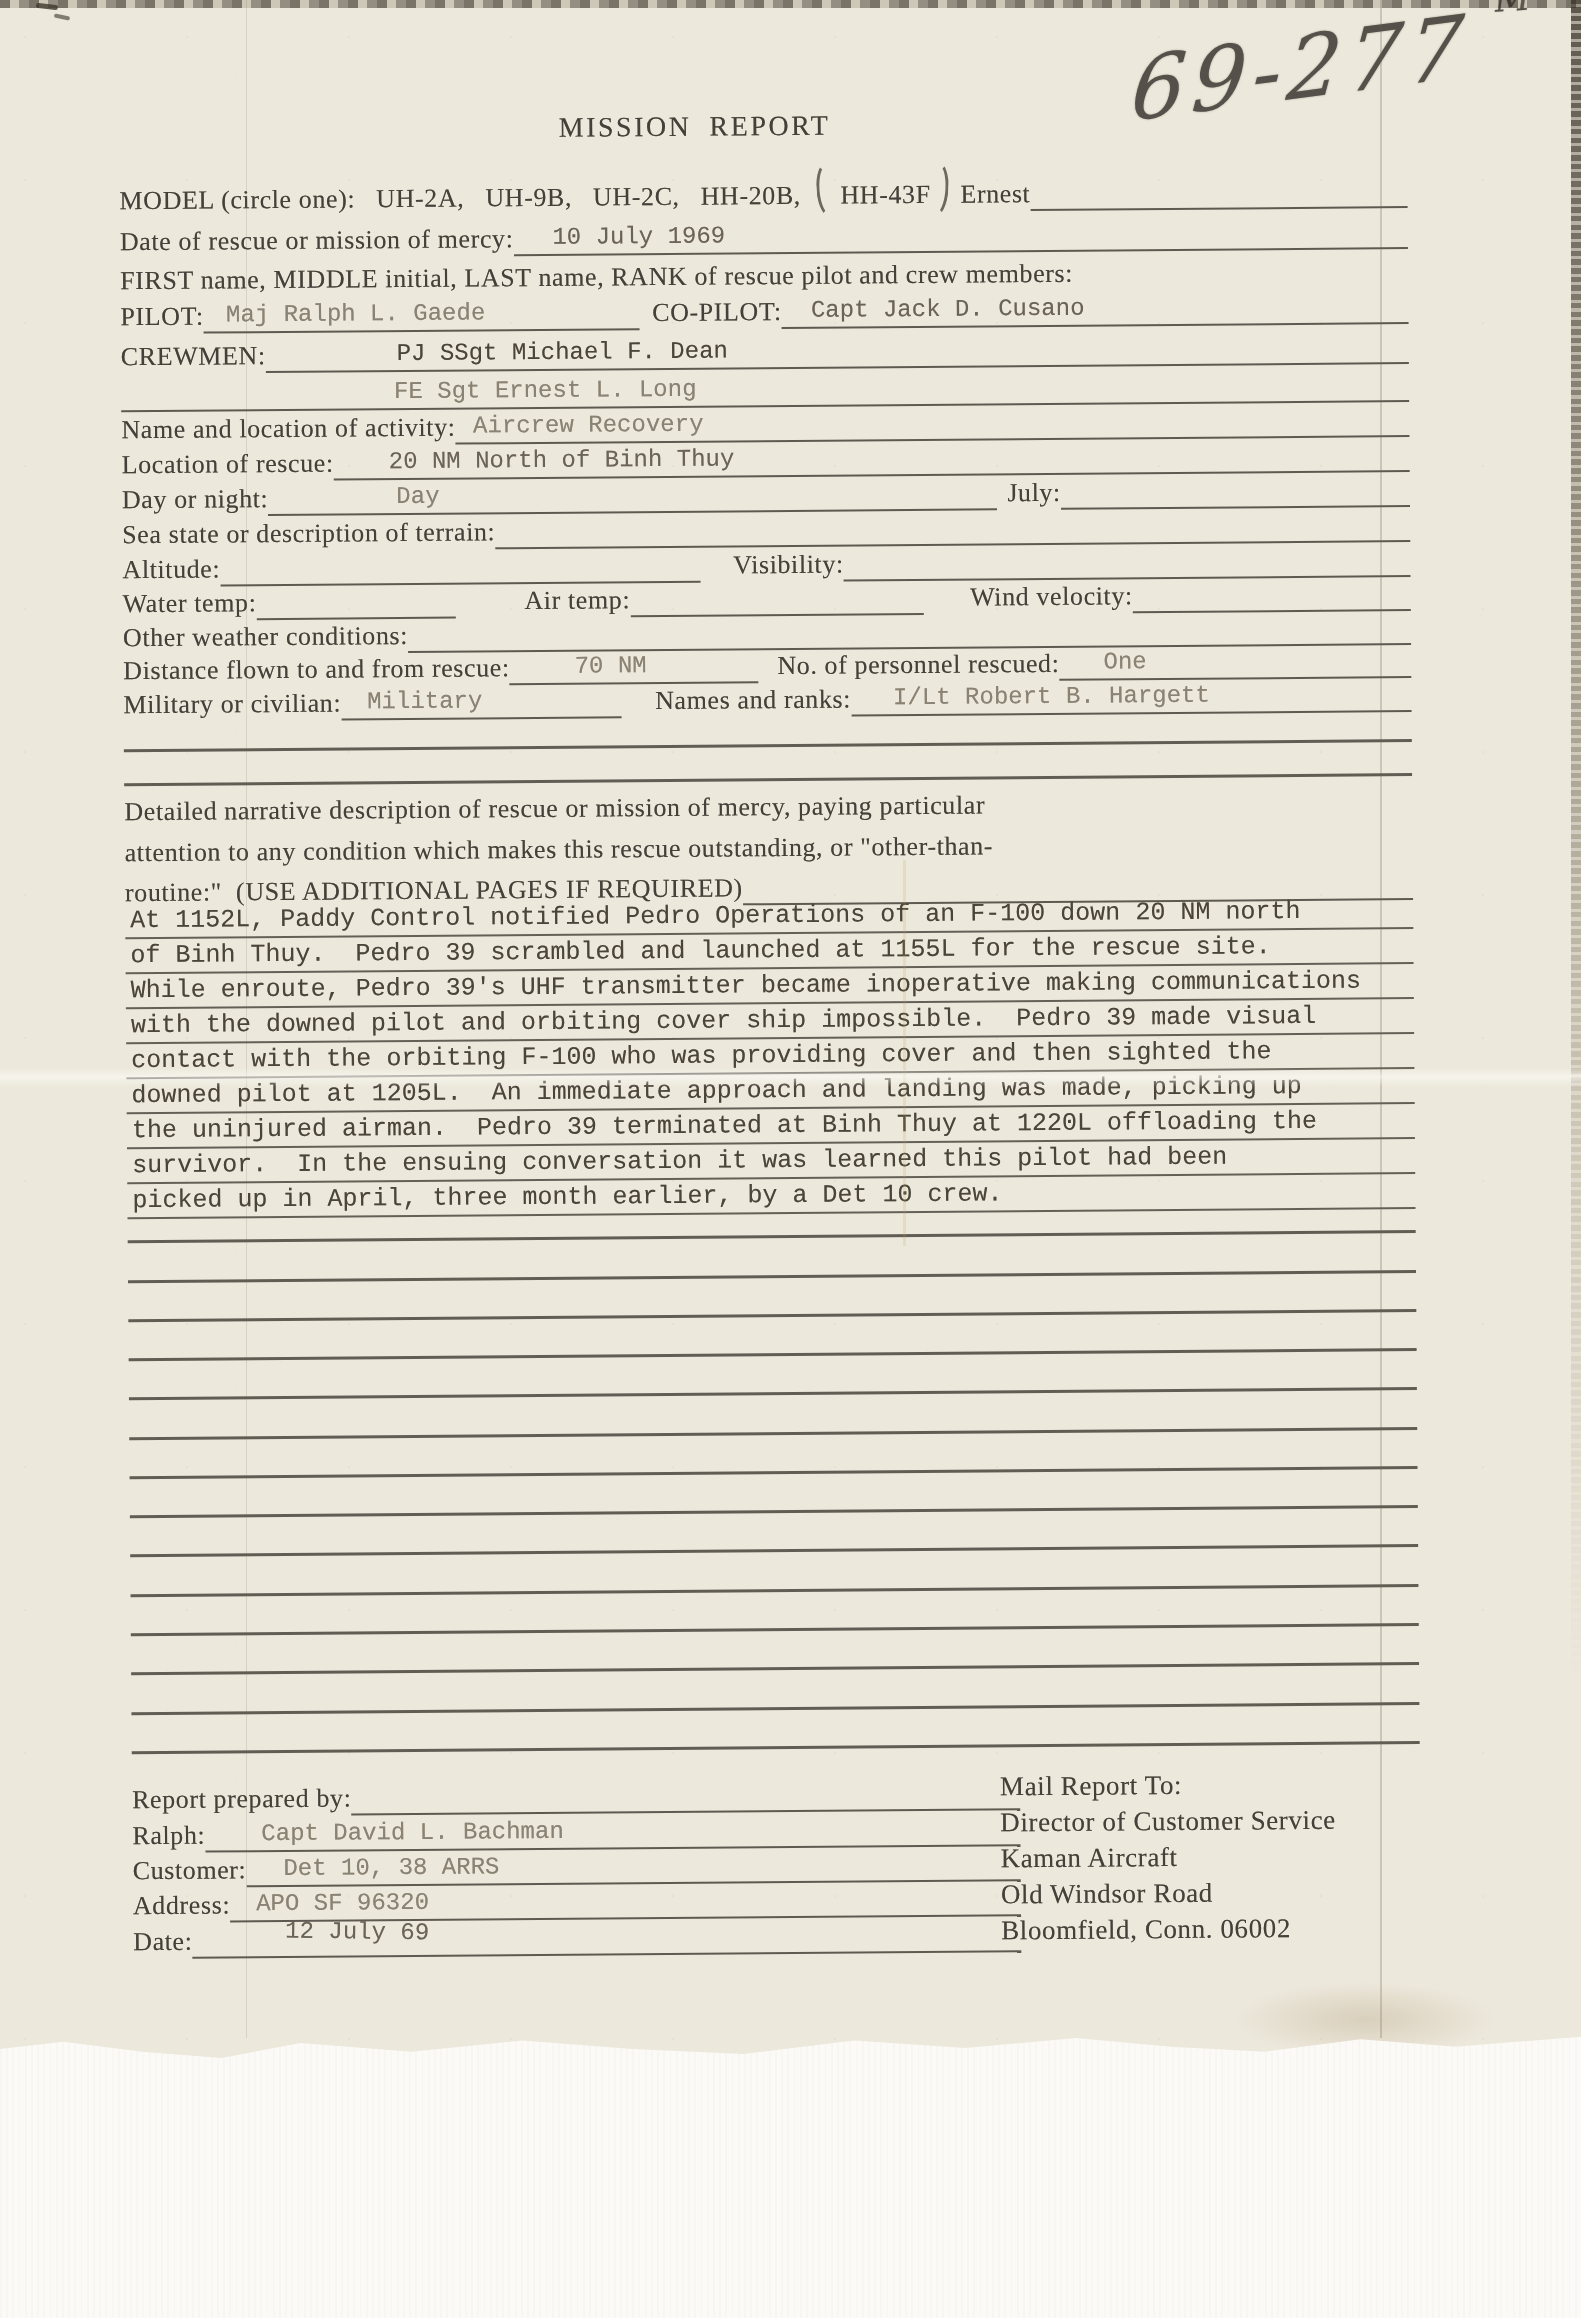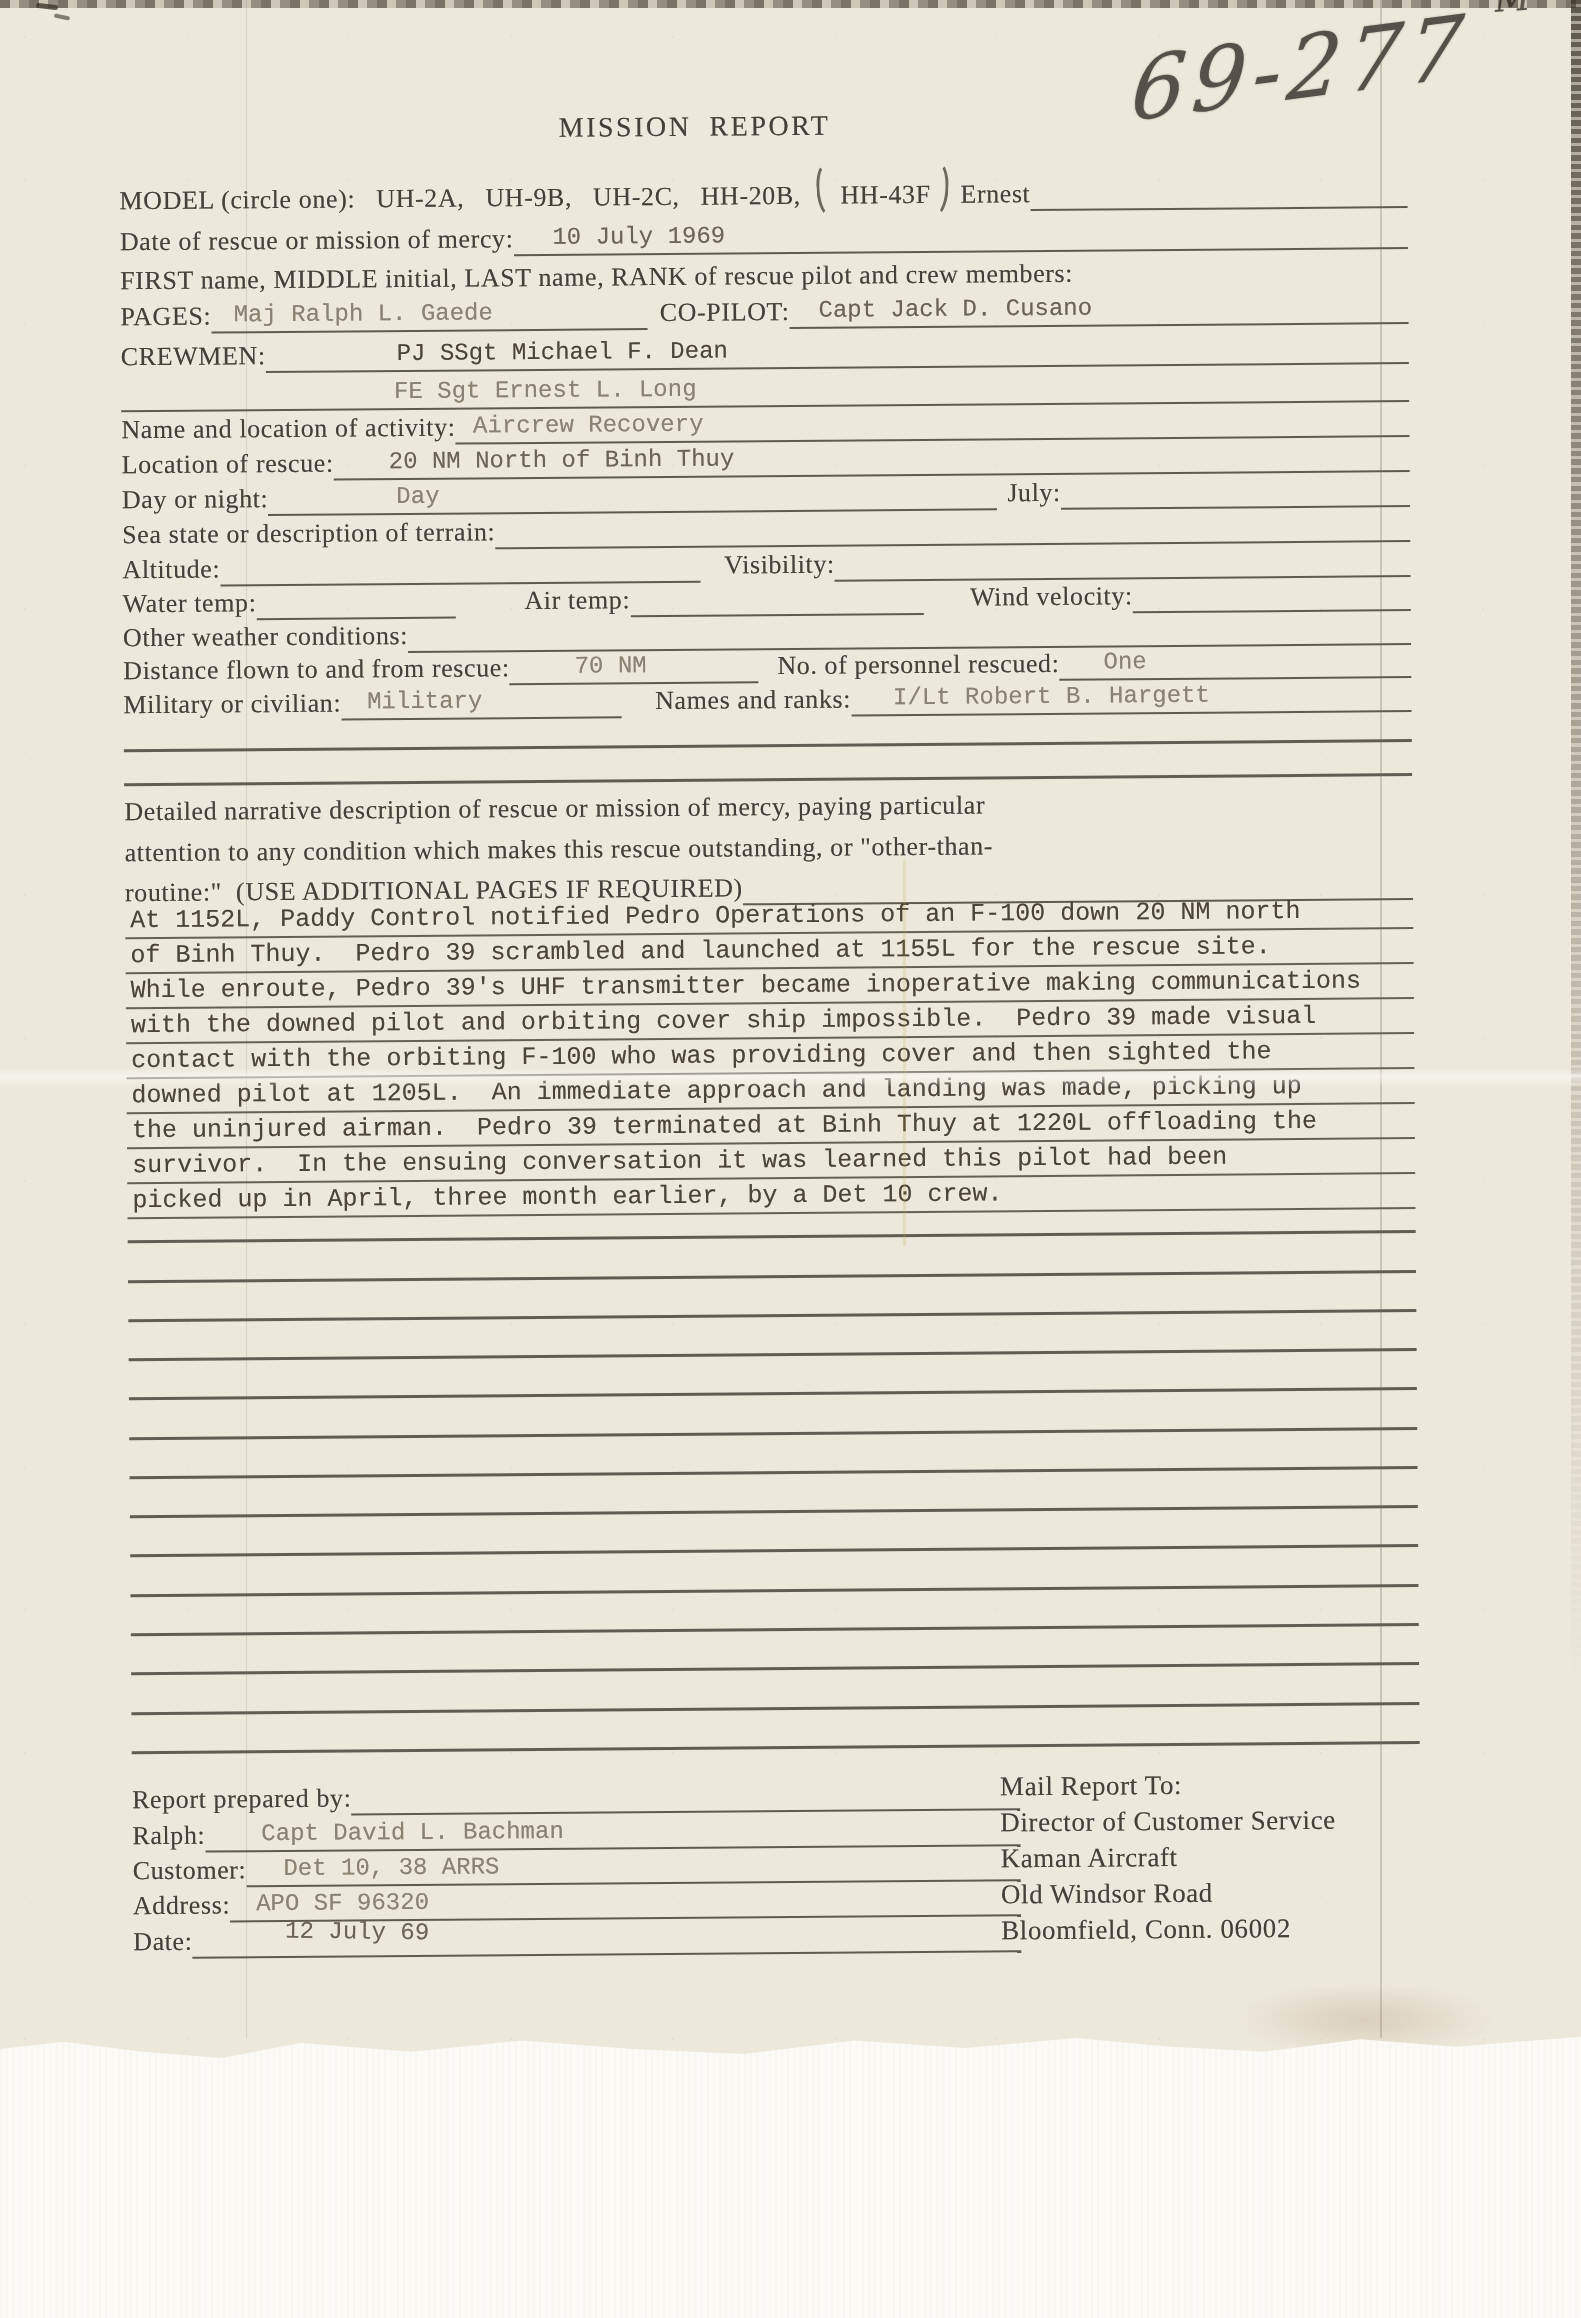--- a/index.html
+++ b/index.html
@@ -113,21 +113,21 @@
       <span class="fl grow">
         <span class="val v-mid" style="left:39px">10 July 1969</span>
       </span>
     </div>
 
     <div class="row" style="top:256px">
       <span class="lbl">FIRST name, MIDDLE initial, LAST name, RANK of rescue pilot and crew members:</span>
     </div>
 
     <div class="row" style="top:292px">
-      <span class="lbl">PAGES:</span>
+      <span class="lbl">PILOT:</span>
       <span class="fl" style="width:436px">
         <span class="val v-faint" style="left:22.4px">Maj Ralph L. Gaede</span>
       </span>
       <span class="lbl" style="margin-left:12.5px">CO-PILOT:</span>
       <span class="fl grow">
         <span class="val v-mid" style="left:29px">Capt Jack D. Cusano</span>
       </span>
     </div>
 
     <div class="row" style="top:332px">
@@ -166,21 +166,21 @@
     </div>
 
     <div class="row" style="top:510px">
       <span class="lbl">Sea state or description of terrain:</span>
       <span class="fl grow"></span>
     </div>
 
     <div class="row" style="top:545px">
       <span class="lbl">Altitude:</span>
       <span class="fl" style="width:480px"></span>
-      <span class="lbl" style="margin-left:24px">Visibility:</span>
+      <span class="lbl" style="margin-left:33px">Visibility:</span>
       <span class="fl grow"></span>
     </div>
 
     <div class="row" style="top:579px">
       <span class="lbl">Water temp:</span>
       <span class="fl" style="width:199px"></span>
       <span class="lbl" style="margin-left:69px">Air temp:</span>
       <span class="fl" style="width:293px"></span>
       <span class="lbl" style="margin-left:47px">Wind velocity:</span>
       <span class="fl grow"></span>

